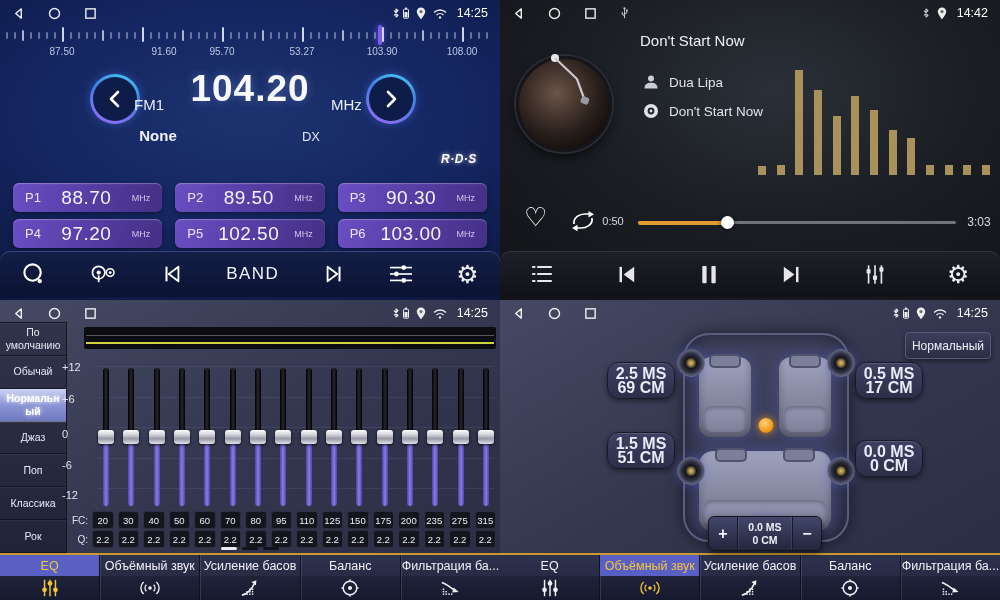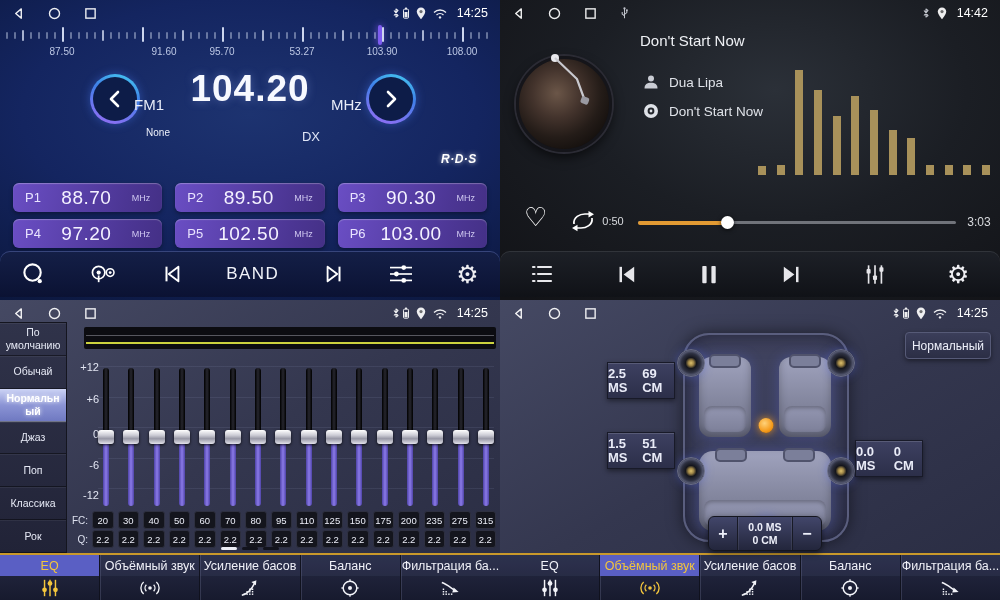--- a/index.html
+++ b/index.html
@@ -26,21 +26,21 @@
   .r-indicator{position:absolute;left:378px;top:-1px;width:4px;height:20px;border-radius:2px;
       background:var(--indicator-purple,#7d5cf0);box-shadow:0 0 7px var(--indicator-purple,#7d5cf0);}
   .r-btn{position:absolute;width:44px;height:44px;border-radius:50%;border:3px solid transparent;cursor:pointer;
       background:linear-gradient(#0d1c48,#0d1c48) padding-box,
                  linear-gradient(200deg,#45d2f2 0%,#3f7fe8 40%,#9b6cf5 100%) border-box;
       display:flex;align-items:center;justify-content:center;box-shadow:0 0 10px rgba(70,120,240,.45);}
   .r-band{position:absolute;left:134px;top:96px;font-size:15px;color:#e9edf9;}
   .r-freq{position:absolute;left:175px;top:68px;width:150px;text-align:center;font-size:37px;font-weight:bold;
       letter-spacing:1px;color:#f7f9ff;text-shadow:0 0 10px rgba(160,180,255,.35);}
   .r-unit{position:absolute;left:331px;top:96px;font-size:15px;color:#e9edf9;}
-  .r-pty{position:absolute;left:126px;top:127px;width:64px;text-align:center;font-size:10px;color:#eef1fb;}
+  .r-pty{position:absolute;left:126px;top:127px;width:64px;text-align:center;font-size:15px;color:#eef1fb;font-weight:bold;}
   .r-dx{position:absolute;left:294px;top:129px;width:34px;text-align:center;font-size:13px;color:#dfe5f6;}
   .r-rds{position:absolute;left:441px;top:152px;font-style:italic;font-weight:bold;font-size:12px;
       letter-spacing:.5px;text-shadow:0 0 5px rgba(255,255,255,.7);}
   .r-presets{position:absolute;left:13px;right:13px;top:176px;display:grid;
       grid-template-columns:repeat(3,1fr);gap:7px 13px;margin-top:7px;}
   .r-preset{height:29px;border-radius:6px;cursor:pointer;display:flex;align-items:center;
       justify-content:space-between;padding:0 12px;
       background:linear-gradient(105deg,#6a4ec4 0%,var(--preset-purple,#4c3694) 75%,#443086 100%);
       box-shadow:inset 0 1px 1px rgba(255,255,255,.28),0 2px 4px rgba(0,0,0,.35);}
   .r-preset .num{font-size:13px;color:#e9e4ff;}
@@ -95,21 +95,21 @@
       border:1px solid #14151f;border-left:none;display:flex;flex-direction:column;}
   .eq-side{width:66px;height:230px;}
   .side .it{flex:1;display:flex;align-items:center;justify-content:center;text-align:center;
       font-size:10.5px;line-height:1.2;color:#e6e9f5;cursor:pointer;padding:0 2px;word-break:break-word;
       border-bottom:1px solid rgba(0,0,0,.45);box-shadow:inset 0 1px 0 rgba(255,255,255,.06);}
   .side .it.sel{background:linear-gradient(180deg,#ccd3f5 0%,#8b94d5 50%,#6f79c1 100%);
       color:#fff;font-weight:bold;text-shadow:0 0 4px rgba(255,255,255,.9);}
   .eq-strip{position:absolute;left:84px;right:4px;top:27px;height:22px;background:#0c0c11;border-radius:2px;}
   .eq-strip .l1{position:absolute;left:2px;right:2px;top:8px;height:1px;background:rgba(230,230,240,.35);}
   .eq-strip .l2{position:absolute;left:2px;right:2px;top:15px;height:2px;background:#ccd23e;}
-  .eq-scale{position:absolute;left:69px;width:30px;text-align:right;font-size:11px;color:#e2e5f2;}
+  .eq-scale{position:absolute;left:62px;width:30px;font-size:11px;color:#e2e5f2;}
   .eq-sliders{position:absolute;left:98px;top:66px;width:396px;height:142px;display:flex;
       justify-content:space-between;
       background:repeating-linear-gradient(180deg,rgba(170,180,220,.10) 0 1px,transparent 1px 30.5px);}
   .eq-sl{position:relative;width:16px;height:142px;cursor:pointer;}
   .eq-sl .tt{position:absolute;left:5px;width:6px;top:2px;border-radius:3px;
       background:linear-gradient(90deg,#000,#26262e 50%,#000);}
   .eq-sl .tb{position:absolute;left:5px;width:6px;bottom:2px;border-radius:3px;
       background:linear-gradient(90deg,#4f44a8,var(--eq-slider-purple,#8b7ae8) 50%,#4f44a8);}
   .eq-sl .th{position:absolute;left:0;width:16px;height:14px;border-radius:3px;
       background:linear-gradient(180deg,#ffffff 0%,#cbcbd4 38%,#9898a6 62%,#e2e2ea 100%);
@@ -145,25 +145,25 @@
   .spk{position:absolute;width:26px;height:26px;border-radius:50%;border:1px solid #6a6e8a;
       background:radial-gradient(circle,#dcc06c 0%,#9c8346 15%,#15161d 30%,#2e3142 52%,#565a72 66%,#191a24 80%,#101118 100%);
       box-shadow:0 0 10px rgba(90,110,240,.4);}
   .s-fl{left:-8px;top:14px;} .s-fr{right:-8px;top:14px;}
   .s-rl{left:-8px;top:122px;} .s-rr{right:-8px;top:122px;}
   .s-sub{left:50%;transform:translateX(-50%);bottom:-8px;width:30px;height:30px;}
   .listen-dot{position:absolute;left:50%;top:83px;transform:translateX(-50%);width:15px;height:15px;
       border-radius:50%;cursor:pointer;
       background:radial-gradient(circle at 40% 35%,#ffd27a,#f59a1a 60%,#c06a00);
       box-shadow:0 0 9px rgba(255,160,30,.85);}
-  .delaybox{position:absolute;width:66px;height:35px;border-radius:0;cursor:pointer;
+  .delaybox{position:absolute;width:66px;height:35px;border-radius:12px;cursor:pointer;
       background:linear-gradient(180deg,#3d4061,#2c2f49);border:1px solid #181a28;
       box-shadow:0 2px 5px rgba(0,0,0,.45),inset 0 1px 0 rgba(255,255,255,.14);
-      display:flex;flex-direction:row;align-items:center;justify-content:center;
-      font-size:13px;font-weight:bold;color:#e9ebf7;line-height:14px;}
+      display:flex;flex-direction:column;align-items:center;justify-content:center;
+      font-size:16px;font-weight:bold;color:#e9ebf7;line-height:14px;}
   .db-fl{left:107px;top:62px;} .db-fr{left:355px;top:62px;}
   .db-rl{left:107px;top:132px;} .db-rr{left:355px;top:140px;}
   .center-ctl{position:absolute;left:208px;top:216px;width:112px;height:33px;border-radius:6px;z-index:3;
       background:linear-gradient(180deg,#42466a,#23263c);border:1px solid #15161f;display:flex;
       align-items:stretch;box-shadow:0 2px 6px rgba(0,0,0,.55);}
   .cc-btn{width:28px;display:flex;align-items:center;justify-content:center;font-size:16px;
       font-weight:bold;color:#eef0fa;cursor:pointer;}
   .cc-val{flex:1;display:flex;flex-direction:column;align-items:center;justify-content:center;
       font-size:10.5px;font-weight:bold;line-height:13px;color:#eef0fa;
       border-left:1px solid #181a26;border-right:1px solid #181a26;
@@ -856,20 +856,24 @@
       <div class="spk s-rl"></div>
       <div class="spk s-rr"></div>
       <div class="spk s-sub"></div>
       <div class="listen-dot"></div>
     </div>
 
     <div class="delaybox db-fl">
       <span>2.5 MS</span>
       <span>69 CM</span>
     </div>
+    <div class="delaybox db-fr">
+      <span>0.5 MS</span>
+      <span>17 CM</span>
+    </div>
     <div class="delaybox db-rl">
       <span>1.5 MS</span>
       <span>51 CM</span>
     </div>
     <div class="delaybox db-rr">
       <span>0.0 MS</span>
       <span>0 CM</span>
     </div>
 
     <div class="center-ctl">

